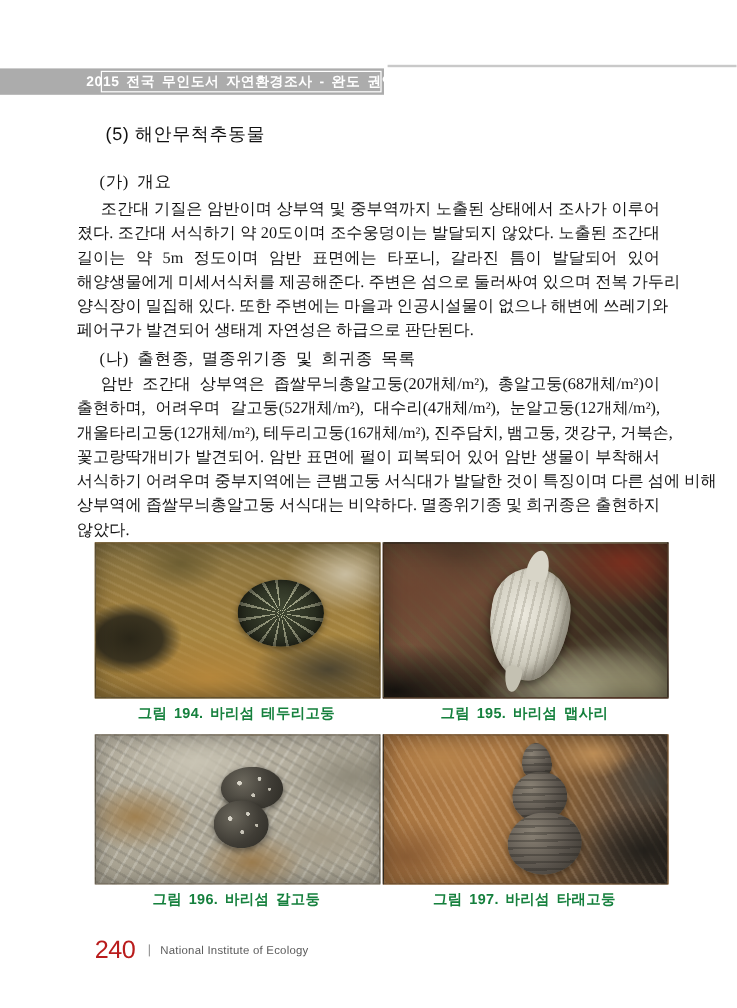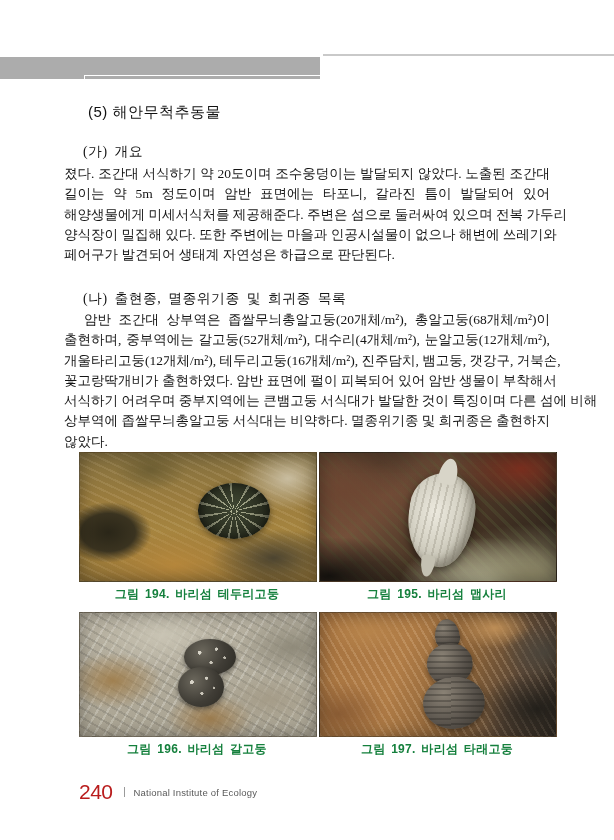--- a/index.html
+++ b/index.html
@@ -8,23 +8,23 @@
     background:#ffffff; overflow:hidden;
     font-family:"Liberation Serif", serif; color:#1a1a1a;
   }
 
   
   .header-bar {
     position:absolute; left:0; top:57px; width:320px; height:22px;
     background:#acacac;
   }
   .header-titlebox {
-    position:absolute; left:84px; top:18px; width:232px; height:16px;
+    position:absolute; left:84px; top:2px; width:232px; height:16px;
     border:1px solid #ffffff;
-    display:flex; align-items:center; padding-left:15px;
+    display:flex; align-items:center; justify-content:center;
   }
   .header-titlebox span {
     color:#ffffff; font-family:"Liberation Sans", sans-serif;
     font-size:11.5px; font-weight:bold; letter-spacing:0.5px; word-spacing:2px;
     white-space:nowrap;
   }
   .header-rule {
     position:absolute; left:323px; top:54px; width:291px; height:2px;
     background:#c9c9c9;
   }
@@ -195,33 +195,34 @@
     <div class="header-titlebox">
       <span>2015 전국 무인도서 자연환경조사 - 완도 권역</span>
     </div>
   </div>
   <div class="header-rule"></div>
 
   <div class="section-title">(5) 해안무척추동물</div>
 
   <div class="sub-heading sub-a">(가) 개요</div>
   <div class="para para1">
+    <div class="line first">조간대 기질은 암반이며 상부역 및 중부역까지 노출된 상태에서 조사가 이루어</div>
     <div class="line">졌다. 조간대 서식하기 약 20도이며 조수웅덩이는 발달되지 않았다. 노출된 조간대</div>
     <div class="line">길이는 약 5m 정도이며 암반 표면에는 타포니, 갈라진 틈이 발달되어 있어</div>
     <div class="line">해양생물에게 미세서식처를 제공해준다. 주변은 섬으로 둘러싸여 있으며 전복 가두리</div>
     <div class="line">양식장이 밀집해 있다. 또한 주변에는 마을과 인공시설물이 없으나 해변에 쓰레기와</div>
     <div class="line last">페어구가 발견되어 생태계 자연성은 하급으로 판단된다.</div>
   </div>
 
   <div class="sub-heading sub-b">(나) 출현종, 멸종위기종 및 희귀종 목록</div>
   <div class="para para2">
     <div class="line first">암반 조간대 상부역은 좁쌀무늬총알고둥(20개체/m²), 총알고둥(68개체/m²)이</div>
-    <div class="line">출현하며, 중부역에는 갈고둥(52개체/m²), 대수리(4개체/m²), 눈알고둥(12개체/m²),</div>
+    <div class="line">출현하며, 어려우며 갈고둥(52개체/m²), 대수리(4개체/m²), 눈알고둥(12개체/m²),</div>
     <div class="line">개울타리고둥(12개체/m²), 테두리고둥(16개체/m²), 진주담치, 뱀고둥, 갯강구, 거북손,</div>
-    <div class="line">꽃고랑딱개비가 출현하였다. 암반 표면에 펄이 피복되어 있어 암반 생물이 부착해서</div>
+    <div class="line">꽃고랑딱개비가 발견되어. 암반 표면에 펄이 피복되어 있어 암반 생물이 부착해서</div>
     <div class="line">서식하기 어려우며 중부지역에는 큰뱀고둥 서식대가 발달한 것이 특징이며 다른 섬에 비해</div>
     <div class="line last">상부역에 좁쌀무늬총알고둥 서식대는 비약하다. 멸종위기종 및 희귀종은 출현하지 않았다.</div>
   </div>
 
   <div class="photo photo-194 row1 colL">
     <div class="limpet"></div>
   </div>
   <div class="photo photo-195 row1 colR">
     <div class="murex"></div>
   </div>

